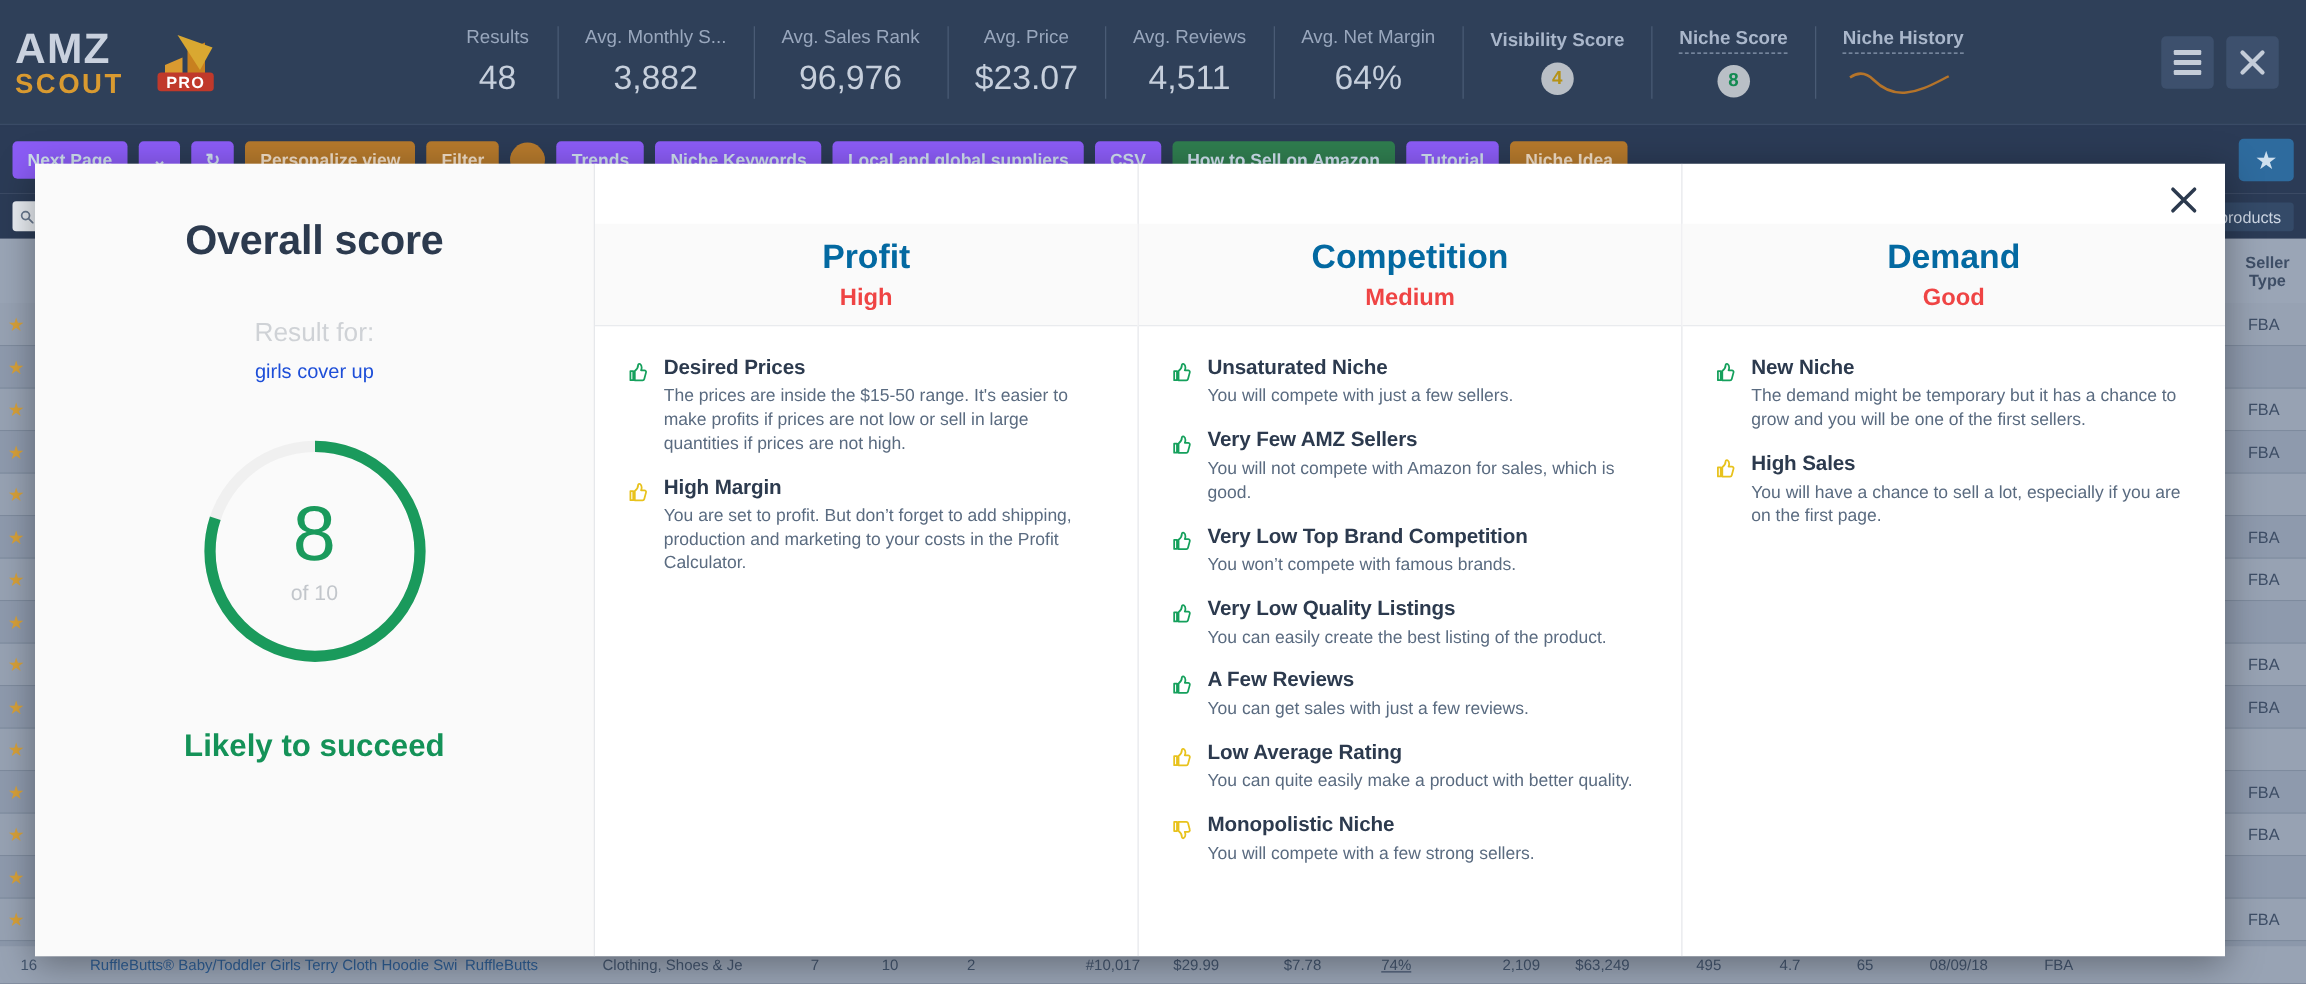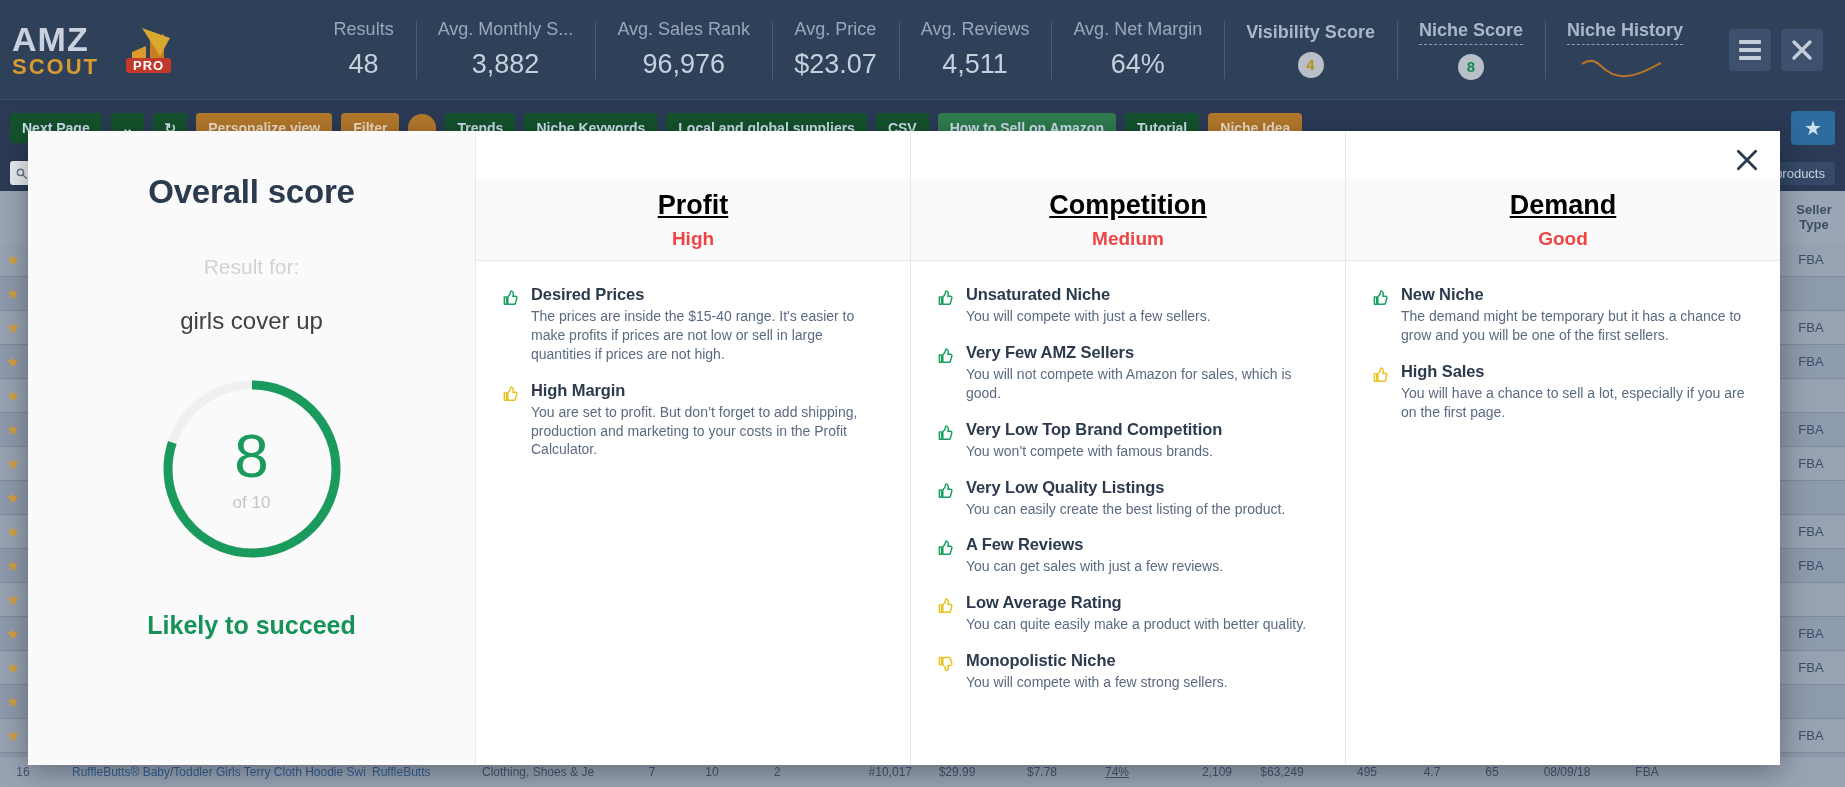--- a/index.html
+++ b/index.html
@@ -48,21 +48,21 @@
     position: relative;
     display: flex; flex-direction: column; align-items: center;
     justify-content: center; gap: 9px;
     padding: 0 22px; min-width: 96px; height: 62px;
   }
   .stat + .stat::before {
     content: ""; position: absolute; left: 0; top: 2px;
     width: 1px; height: 58px; background: #4a5b75;
   }
   .stat-label {
-    font-size: 18px; color: #99a7bd; white-space: nowrap;
+    font-size: 15px; color: #99a7bd; white-space: nowrap;
   }
   .stat-label.bold { font-weight: bold; color: #aab7cb; }
   .stat-value { font-size: 27px; color: #c6cfdc; white-space: nowrap; }
   .stat-dashed {
     border-bottom: 1px dashed #8d9cb3; padding-bottom: 3px;
   }
   .score-pill {
     width: 26px; height: 26px; border-radius: 50%;
     background: #b9bfc6; color: #fff;
     display: flex; align-items: center; justify-content: center;
@@ -84,21 +84,21 @@
   .burger-line { width: 22px; height: 4px; background: #c4ccd8; border-radius: 1px; }
   .burger { display: flex; flex-direction: column; gap: 4px; }
 
   
   .subbar {
     position: absolute; left: 0; top: 101px; width: 1845px; height: 54px;
     background: #2b3b56; display: flex; align-items: center; gap: 9px;
     padding: 0 10px;
   }
   .tb-btn {
-    height: 30px; border-radius: 4px; background: #14532d;
+    height: 30px; border-radius: 4px; background: #8b5cf6;
     color: #cfe0ee; font-size: 14px; font-weight: bold;
     display: flex; align-items: center; gap: 7px;
     padding: 0 12px; white-space: nowrap; cursor: pointer;
   }
   .tb-btn.orange { background: #b5792c; color: #f0ddc6; }
   .tb-btn.sq { padding: 0 11px; }
   .circle-av { width: 28px; height: 28px; border-radius: 50%; background: #b5792c; }
   .star-btn {
     width: 44px; height: 34px; border-radius: 4px; background: #2e6b9e;
     display: flex; align-items: center; justify-content: center;
@@ -173,21 +173,21 @@
   .score-panel {
     width: 448px; flex: 0 0 448px; background: #fafafa;
     border-right: 1px solid #e6e8eb;
     display: flex; flex-direction: column; align-items: center;
     padding-top: 42px;
   }
   .score-title {
     font-size: 33px; font-weight: bold; color: #2c3a4e; letter-spacing: -0.2px;
   }
   .score-sub1 { margin-top: 44px; font-size: 21px; color: #cfd2d6; }
-  .score-sub2 { margin-top: 28px; font-size: 24px; color: #404040; }
+  .score-sub2 { margin-top: 10px; font-size: 16px; color: #1d4ed8; }
   .donut-wrap { margin-top: 40px; position: relative; width: 188px; height: 188px; }
   .donut-wrap svg { display: block; }
   .donut-center {
     position: absolute; left: 0; top: 0; width: 188px; height: 188px;
     display: flex; flex-direction: column; align-items: center;
     justify-content: center;
   }
   .donut-num {
     font-size: 62px; color: #1a9a5c; line-height: 1; font-weight: normal;
   }
@@ -199,21 +199,21 @@
   
   .cols { flex: 1; display: flex; }
   .col { flex: 1; border-right: 1px solid #e6e8eb; display: flex; flex-direction: column; }
   .col:last-child { border-right: none; }
   .col-head {
     height: 82px; background: #fafafa; border-bottom: 1px solid #e9ebee;
     display: flex; flex-direction: column; align-items: center;
     justify-content: center; gap: 7px;
     margin-top: 48px;
   }
-  .col-title { font-size: 27px; font-weight: bold; color: #000000; text-decoration: underline; }
+  .col-title { font-size: 27px; font-weight: bold; color: #0369a1; }
   .col-verdict { font-size: 19px; font-weight: bold; color: #ef4444; }
   .col-body { padding: 24px 24px 10px 24px; }
   .item { display: flex; gap: 11px; margin-bottom: 17px; }
   .thumb { flex: 0 0 20px; width: 20px; padding-top: 3px; }
   .thumb svg { display: block; }
   .item-text { flex: 1; }
   .item-title {
     font-size: 16.5px; font-weight: bold; color: #2c3a4e; margin-bottom: 3px;
     letter-spacing: -0.1px;
   }
@@ -451,21 +451,21 @@
             </div>
             <div class="col-body">
               <div class="item">
                 <div class="thumb">
                   <svg width="20" height="20" viewBox="0 0 24 20" fill="none" stroke="#15a05c" stroke-width="1.7" stroke-linejoin="round">
                     <path d="M5.2 8.6 L5.2 17.4 L7.9 17.4 L7.9 8.6 Z M9.4 8.6 C11.4 7.2 12.6 5 12.6 2.9 C12.6 1.9 13.6 1.4 14.4 1.9 C15.4 2.5 16 3.7 16 5.1 C16 6.1 15.8 7 15.4 7.9 L18.6 7.9 C19.7 7.9 20.5 8.9 20.2 9.9 L18.5 16.3 C18.3 17 17.6 17.5 16.9 17.5 L9.4 17.5 Z"></path>
                   </svg>
                 </div>
                 <div class="item-text">
                   <div class="item-title">Desired Prices</div>
-                  <div class="item-desc">The prices are inside the $15-40 range. It's easier to make profits if prices are not low or sell in large quantities if prices are not high.</div>
+                  <div class="item-desc">The prices are inside the $15-50 range. It's easier to make profits if prices are not low or sell in large quantities if prices are not high.</div>
                 </div>
               </div>
               <div class="item">
                 <div class="thumb">
                   <svg width="20" height="20" viewBox="0 0 24 20" fill="none" stroke="#e8c21c" stroke-width="1.7" stroke-linejoin="round">
                     <path d="M5.2 8.6 L5.2 17.4 L7.9 17.4 L7.9 8.6 Z M9.4 8.6 C11.4 7.2 12.6 5 12.6 2.9 C12.6 1.9 13.6 1.4 14.4 1.9 C15.4 2.5 16 3.7 16 5.1 C16 6.1 15.8 7 15.4 7.9 L18.6 7.9 C19.7 7.9 20.5 8.9 20.2 9.9 L18.5 16.3 C18.3 17 17.6 17.5 16.9 17.5 L9.4 17.5 Z"></path>
                   </svg>
                 </div>
                 <div class="item-text">
                   <div class="item-title">High Margin</div>

